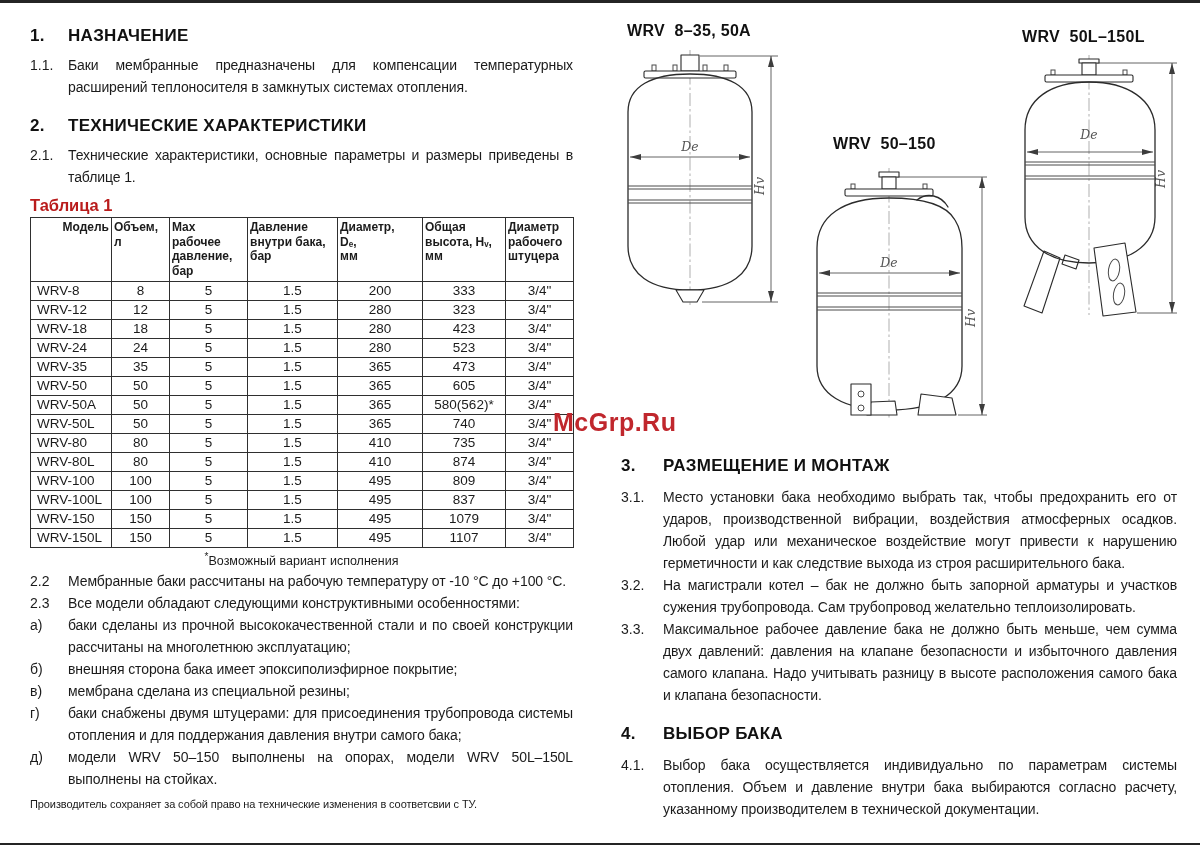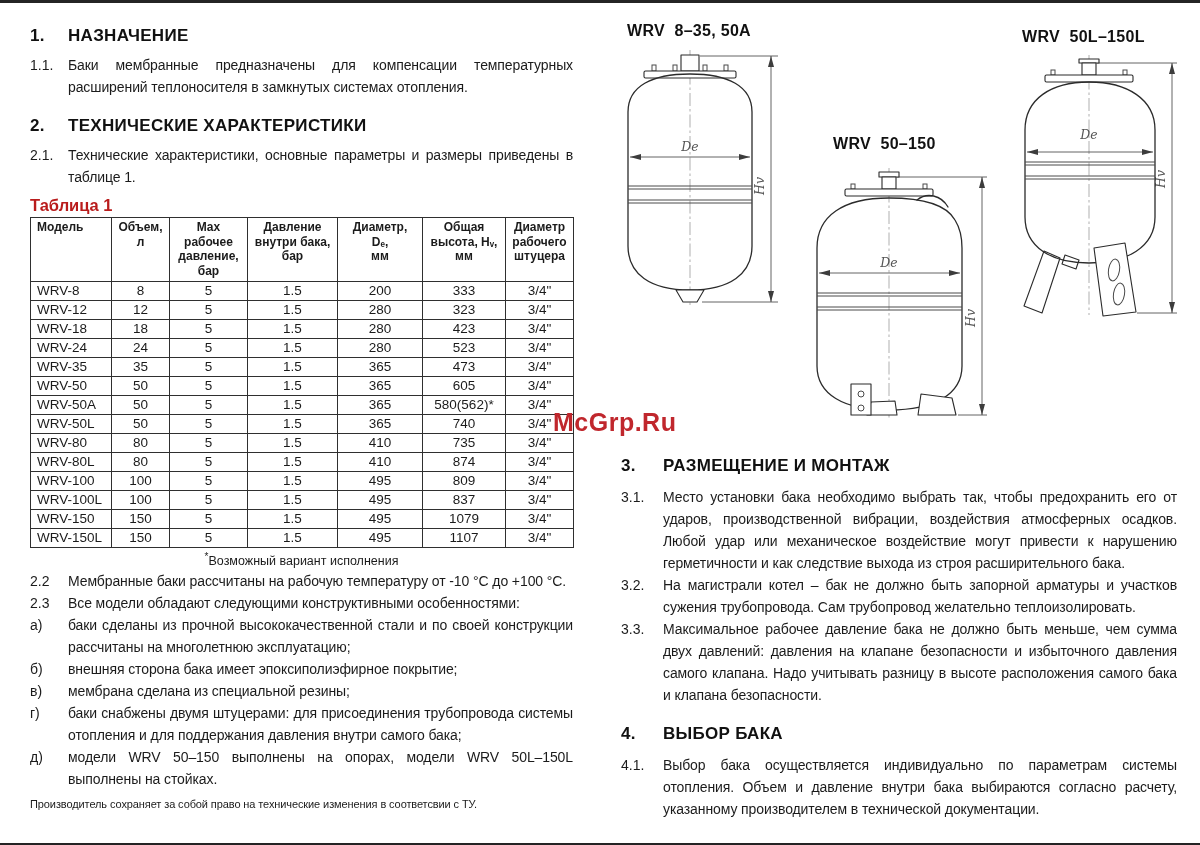--- a/index.html
+++ b/index.html
@@ -23,23 +23,23 @@
   .h4-gap { margin:18px 0 10px; }
 
   .item { display:grid; grid-template-columns:38px 1fr; font-size:14px; line-height:22px; }
   .col-right .item { grid-template-columns:42px 1fr; }
   .item .txt { text-align:justify; letter-spacing:-0.1px; }
   .mt14 { margin-top:2px; }
 
   .tbl-caption { font-weight:bold; font-size:16.5px; margin:8px 0 2px; color:#b91c1c; }
   table.spec { border-collapse:collapse; width:543px; table-layout:fixed; }
   table.spec th, table.spec td { border:1px solid #2f2f2f; }
-  table.spec th { font-size:12px; font-weight:bold; vertical-align:top; text-align:center;
+  table.spec th { font-size:12px; font-weight:bold; vertical-align:top; text-align:left;
                   white-space:pre-line; line-height:14.5px; padding:2px 2px 3px; }
-  table.spec th.c-model { text-align:left; padding-left:6px; }
+  table.spec th.c-model { text-align:right; padding-left:6px; }
   table.spec td { font-size:13.5px; text-align:center; height:18px; line-height:18px; padding:0 2px; }
   table.spec td:first-child { text-align:left; padding-left:6px; }
 
   .footnote { font-size:12.5px; margin-top:3px;text-align:center; }
   .footnote sup { font-size:10px; }
   .note { font-size:11px; margin-top:8px; letter-spacing:-0.1px; }
 
   .draw-label { position:absolute; font-weight:bold; font-size:16px; letter-spacing:.3px;
                 color:#111; white-space:pre; }
   .watermark { position:absolute; left:553px; top:408px; font-size:25px; font-weight:bold;

